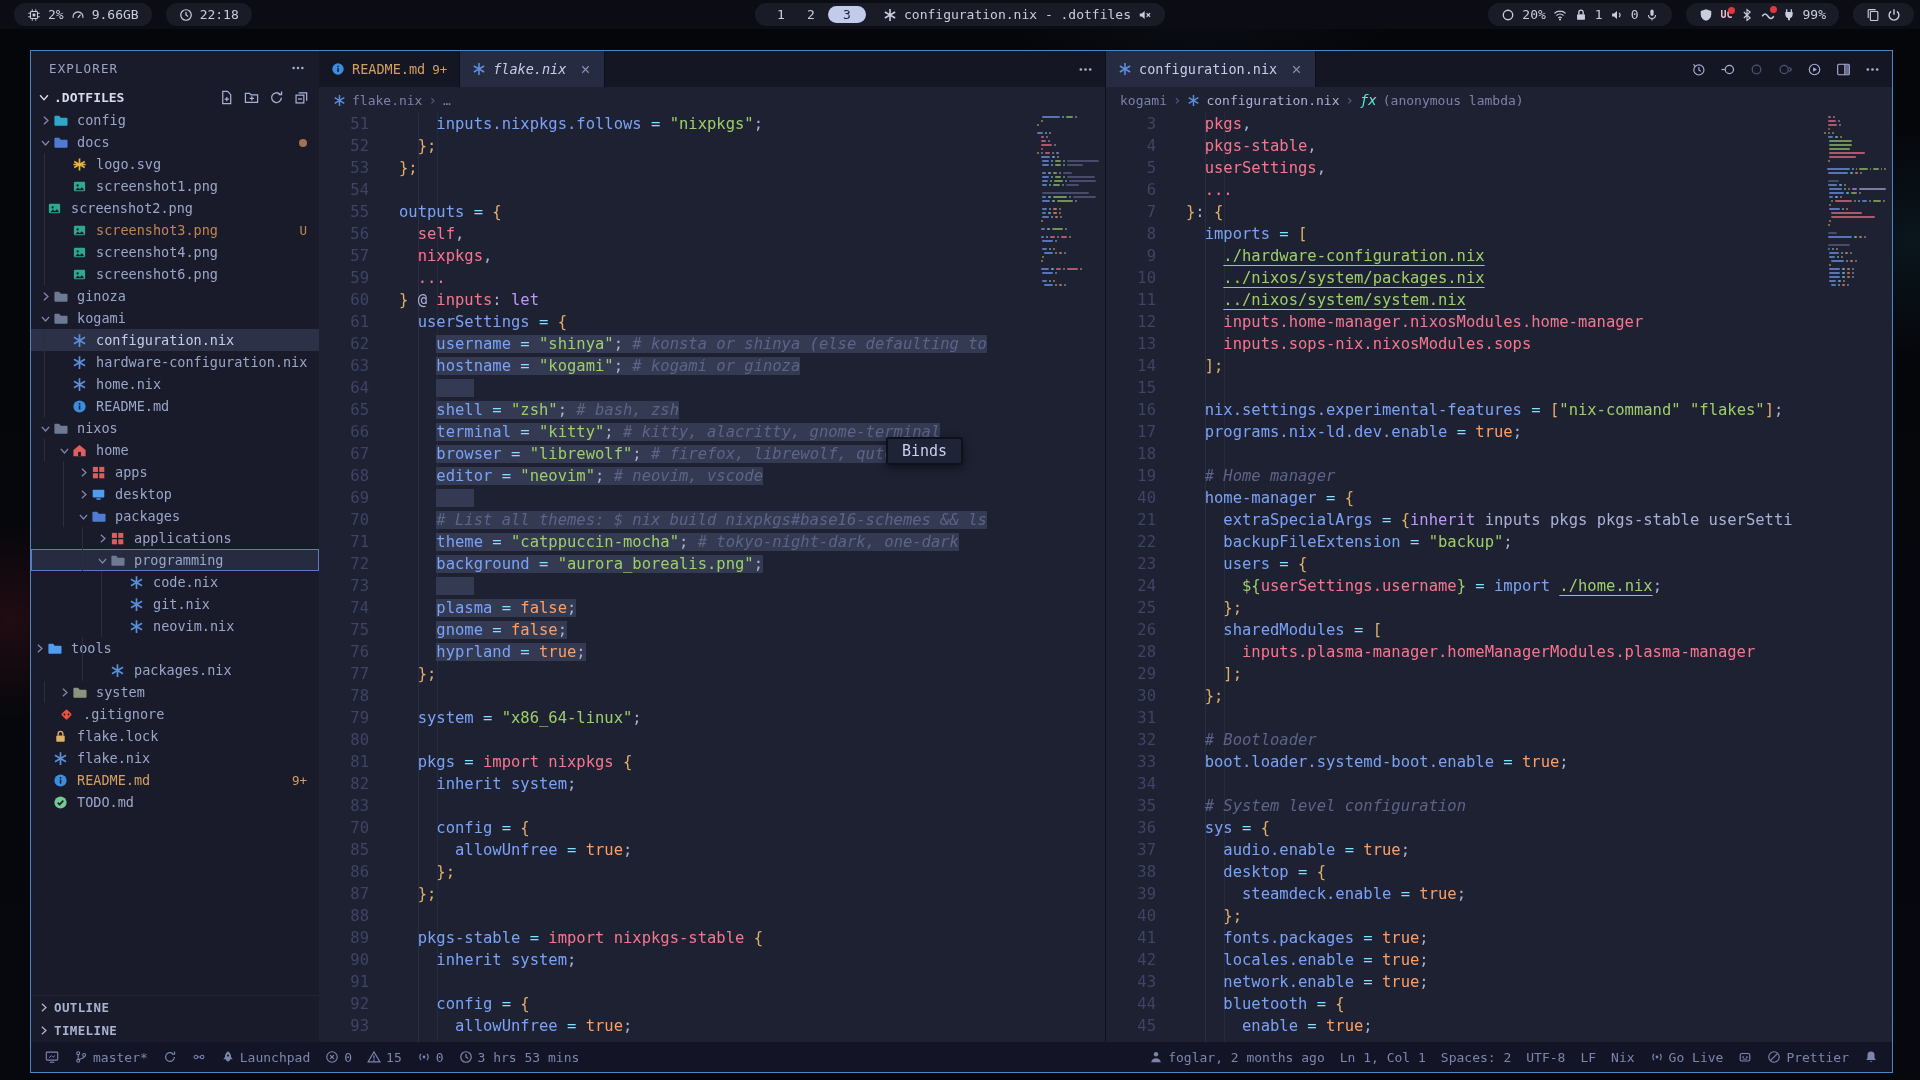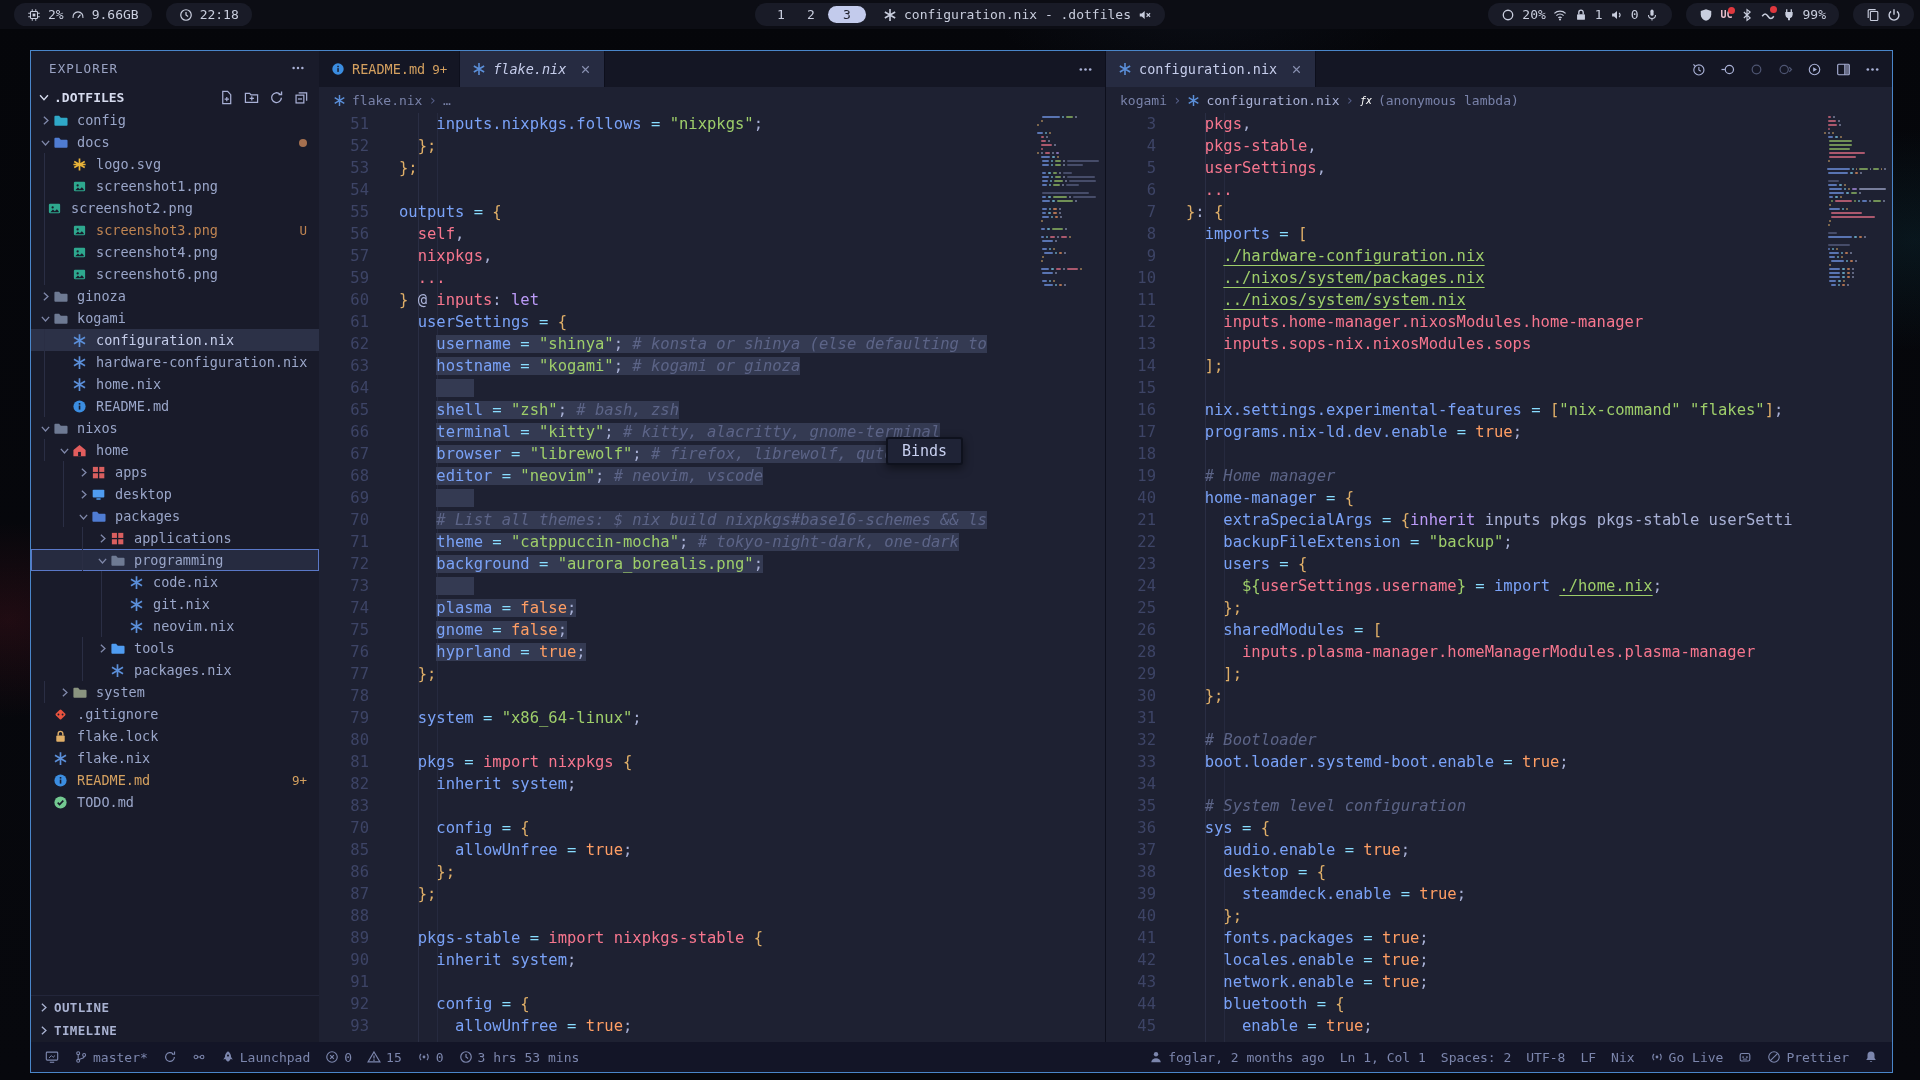--- a/index.html
+++ b/index.html
@@ -62,21 +62,21 @@
   .tab .tlbl.italic { font-style:italic; }
   .tab .close { margin-left:6px; color:#8a92b3; display:flex; }
   .tab-amber { color:#d4a05f; }
   .tab-badge { color:#d4a05f; font-size:12.5px; }
   .tb-acts { margin-left:auto; display:flex; align-items:center; gap:14px; padding:0 12px; color:#a9b1d6; }
   .tb-acts .faded { color:#4e5572; }
   .crumbs { height:26px; display:flex; align-items:center; gap:6px; padding:0 14px; font-size:13px;
     color:#7982a9; flex:none; background:#1e2132; }
   .crumbs .sep { color:#565f89; font-size:14px; }
   .crumbs .bright { color:#a9b1d6; }
-  .fx { color:#ffffff; font-style:italic; font-size:10px; }
+  .fx { color:#5eead4; font-style:italic; font-size:14px; }
 
   
   .code { flex:1; position:relative; overflow:hidden; font-size:15.5px; line-height:22px; }
   .code .guides { position:absolute; top:0; bottom:0; pointer-events:none; }
   .cl { height:22px; display:flex; white-space:pre; position:relative; }
   .ln { width:50px; flex:none; text-align:right; color:#3d4466; padding-right:0; }
   .lc { padding-left:30px; }
   .selspan { background:#343a52; }
   .tok-b{color:#7aa2f7;} .tok-g{color:#9ece6a;} .tok-r{color:#f7768e;} .tok-o{color:#ff9e64;}
   .tok-y{color:#e0af68;} .tok-p{color:#bb9af7;} .tok-c{color:#89ddff;} .tok-w{color:#a9b1d6;}
@@ -596,21 +596,21 @@
             <span class="chev"></span>
             <span class="ficon" style="color: rgb(91, 143, 217);">
               <svg class="i" width="15" height="15" viewBox="0 0 16 16">
                 <g stroke="currentColor" stroke-width="1.8" fill="none">
                   <path d="M8 1.2v13.6M2.1 4.6l11.8 6.8M2.1 11.4L13.9 4.6"></path>
                 </g>
               </svg>
             </span>
             <span>neovim.nix</span>
           </div>
-          <div class="trow" style="padding-left: 63px;">
+          <div class="trow" style="">
             <span class="guide" style="left: 51px;"></span>
             <span class="chev">
               <svg class="i" width="13" height="13" viewBox="0 0 16 16">
                 <path d="M6 3.5l5 4.5-5 4.5" fill="none" stroke="currentColor" stroke-width="1.6"></path>
               </svg>
             </span>
             <span class="ficon" style="color: rgb(79, 156, 240);">
               <svg class="i" width="15" height="15" viewBox="0 0 16 16">
                 <path d="M1.5 3h5l1.8 2h6.2a1 1 0 0 1 1 1v6.5a1 1 0 0 1-1 1h-12a1 1 0 0 1-1-1V4a1 1 0 0 1 1-1z" fill="currentColor"></path>
               </svg>
@@ -636,21 +636,21 @@
                 <path d="M6 3.5l5 4.5-5 4.5" fill="none" stroke="currentColor" stroke-width="1.6"></path>
               </svg>
             </span>
             <span class="ficon" style="color: rgb(138, 148, 127);">
               <svg class="i" width="15" height="15" viewBox="0 0 16 16">
                 <path d="M1.5 3h5l1.8 2h6.2a1 1 0 0 1 1 1v6.5a1 1 0 0 1-1 1h-12a1 1 0 0 1-1-1V4a1 1 0 0 1 1-1z" fill="currentColor"></path>
               </svg>
             </span>
             <span>system</span>
           </div>
-          <div class="trow" style="padding-left: 6px;">
+          <div class="trow" style="padding-left: 12px;">
             <span class="chev"></span>
             <span class="ficon" style="color: rgb(232, 83, 63);">
               <svg class="i" width="15" height="15" viewBox="0 0 16 16">
                 <rect x="3.8" y="3.8" width="8.4" height="8.4" rx="1.5" transform="rotate(45 8 8)" fill="currentColor"></rect>
                 <circle cx="5.8" cy="8" r="1" fill="#191b2a"></circle>
                 <circle cx="10.2" cy="8" r="1" fill="#191b2a"></circle>
               </svg>
             </span>
             <span>.gitignore</span>
           </div>

